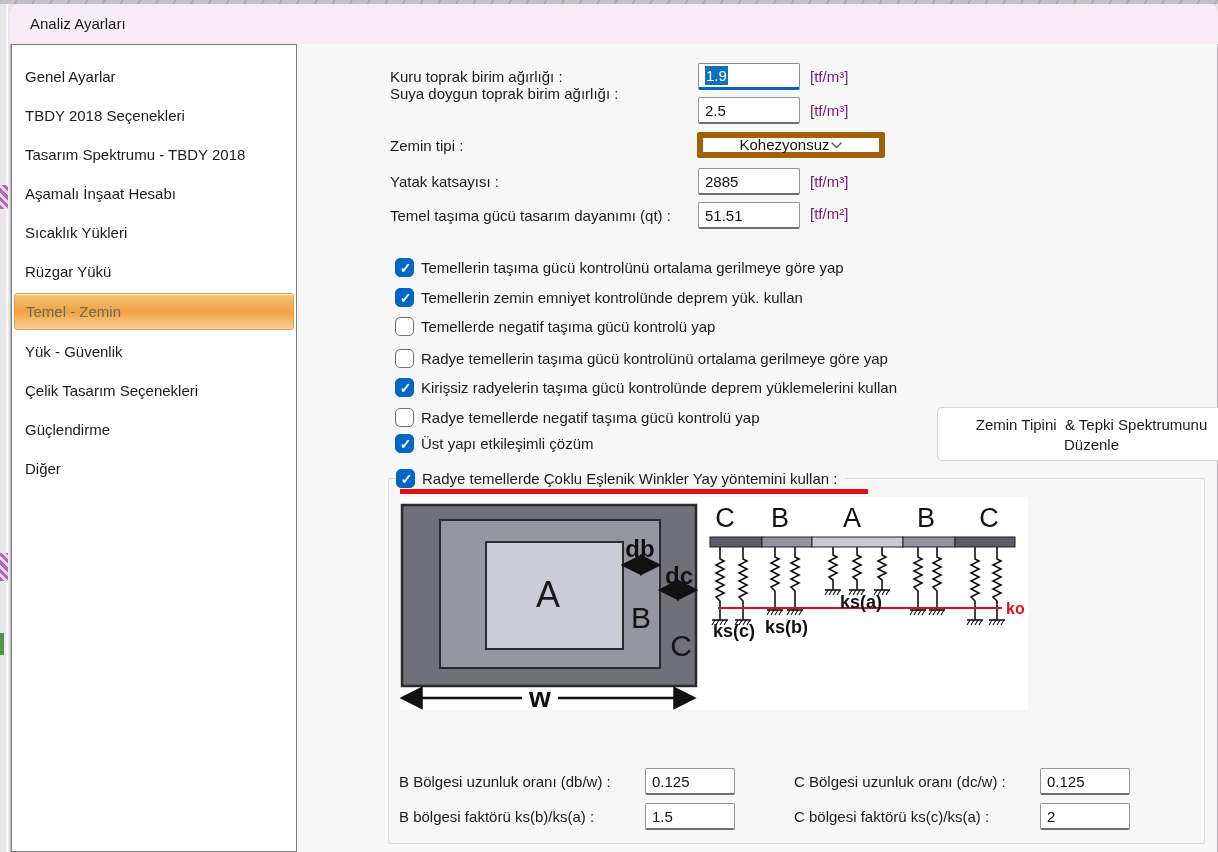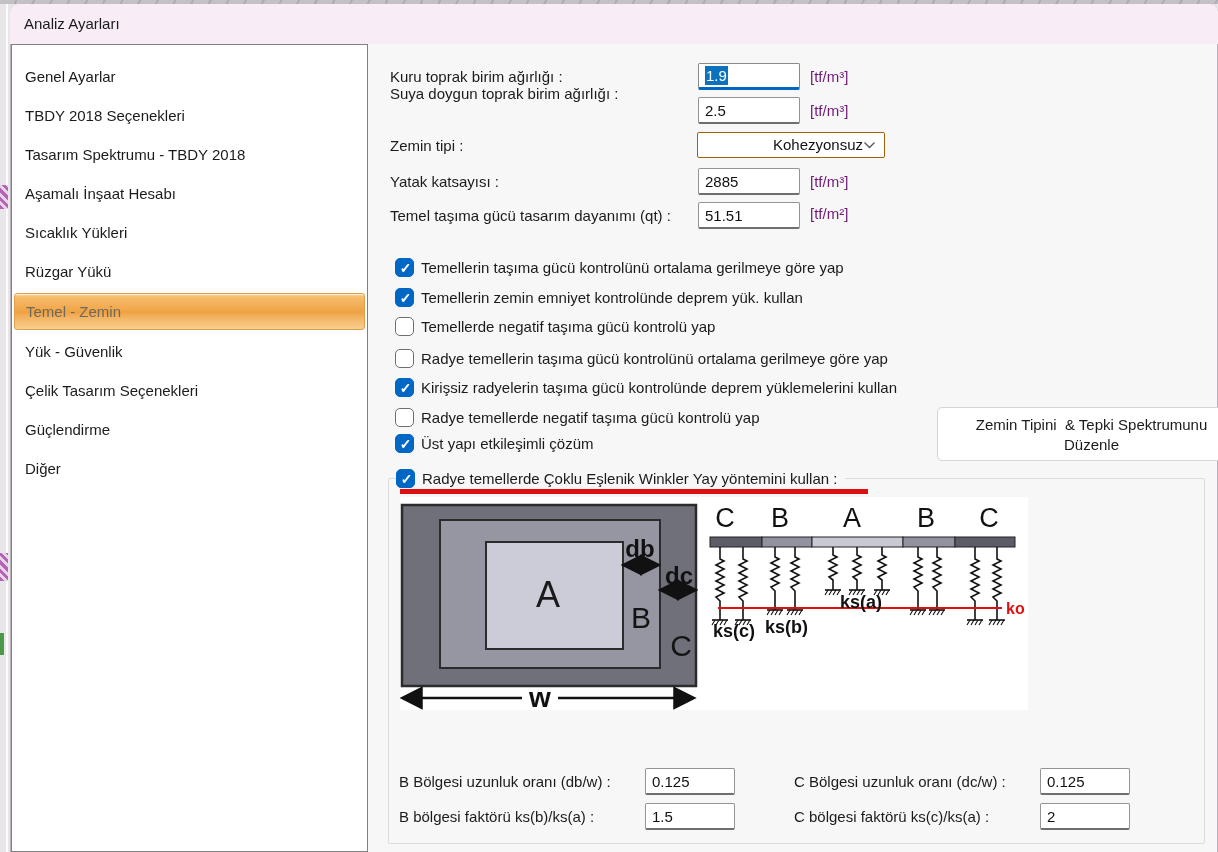--- a/index.html
+++ b/index.html
@@ -14,45 +14,45 @@
   .frag-purple { position:absolute; left:0; width:8px;
     background:repeating-linear-gradient(45deg,#b565b5 0 3px,#e8d4e8 3px 6px); }
   .frag-green { position:absolute; left:0; width:4px; background:#4a9a4a; }
 
   
   .dialog { position:absolute; left:10px; top:4px; width:1208px; height:848px;
     background:#f8f7f8; border:1px solid #b9b1ba; border-bottom:none;
     border-radius:8px 8px 0 0; }
   .titlebar { position:absolute; left:10px; top:4px; width:1208px; height:40px;
     background:#f8edf6; border-radius:8px 8px 0 0; line-height:40px;
-    padding-left:14px; font-size:15px; color:#1b1b1b; }
-
-  
-  .sidebar { position:absolute; left:11px; top:44px; width:357px; height:808px;
+    padding-left:20px; font-size:15px; color:#1b1b1b; }
+
+  
+  .sidebar { position:absolute; left:11px; top:44px; width:286px; height:808px;
     background:#fff; border:1px solid #808080; padding-top:12px; }
   .side-item { height:39px; line-height:39px; padding-left:13px; font-size:15px;
     color:#1b1b1b; cursor:default; }
   .side-item.selected { height:37px; line-height:35px; margin:2px 2px; padding-left:11px;
     border:1px solid #dfa04b; border-radius:3px; color:#6f685c;
     background:linear-gradient(180deg,#fbdca6 0%,#f6bd6c 8%,#f1a94e 42%,#efa141 52%,#f2ae59 62%,#f8d090 100%);
     box-shadow:inset 0 1px 0 rgba(255,255,255,.55); }
 
   
   .flabel { position:absolute; font-size:15px; color:#1b1b1b; line-height:27px; white-space:nowrap; }
   .tbox { position:absolute; width:102px; height:27px; background:#fff;
     border:1px solid #949494; border-bottom:2px solid #6f6f6f; border-radius:2px;
     font-family:"Liberation Sans",sans-serif; font-size:15px; color:#111;
     padding:0 6px; line-height:24px; }
   input.tbox { outline:none; }
   .tbox.focused { border:1px solid #8a8a8a; border-bottom:3px solid #0067c0; }
   .tbox.focused .sel { background:#0d72bd; color:#fff; padding:1px 1px; }
   .unit { position:absolute; font-size:15px; color:#701a75; line-height:27px; }
   .selbox { position:absolute; width:188px; height:26px; background:#fff;
-    border:1px solid #a16207; border-radius:2px; font-size:15px; color:#111;
-    line-height:24px; padding:0 8px; display:flex; justify-content:flex-end; align-items:center; }
+    border:6px solid #a16207; border-radius:2px; font-size:15px; color:#111;
+    line-height:24px; padding:0 8px; display:flex; justify-content:center; align-items:center; }
 
   .cb-row { position:absolute; display:flex; align-items:center; gap:7px; height:20px; }
   .cb { width:19px; height:19px; border:1px solid #6e6e6e; border-radius:5px;
     background:#fff; flex:0 0 auto; position:relative; }
   .cb.checked { background:#0067c4; border-color:#0067c4; }
   .cb.checked::after { content:"✓"; position:absolute; left:0; top:0; width:19px; height:19px;
     color:#fff; font-size:14px; line-height:19px; text-align:center; font-weight:bold; }
   .cb-label { font-size:15px; color:#1b1b1b; white-space:nowrap; }
 
   .big-btn { position:absolute; left:937px; top:407px; width:309px; height:54px;

